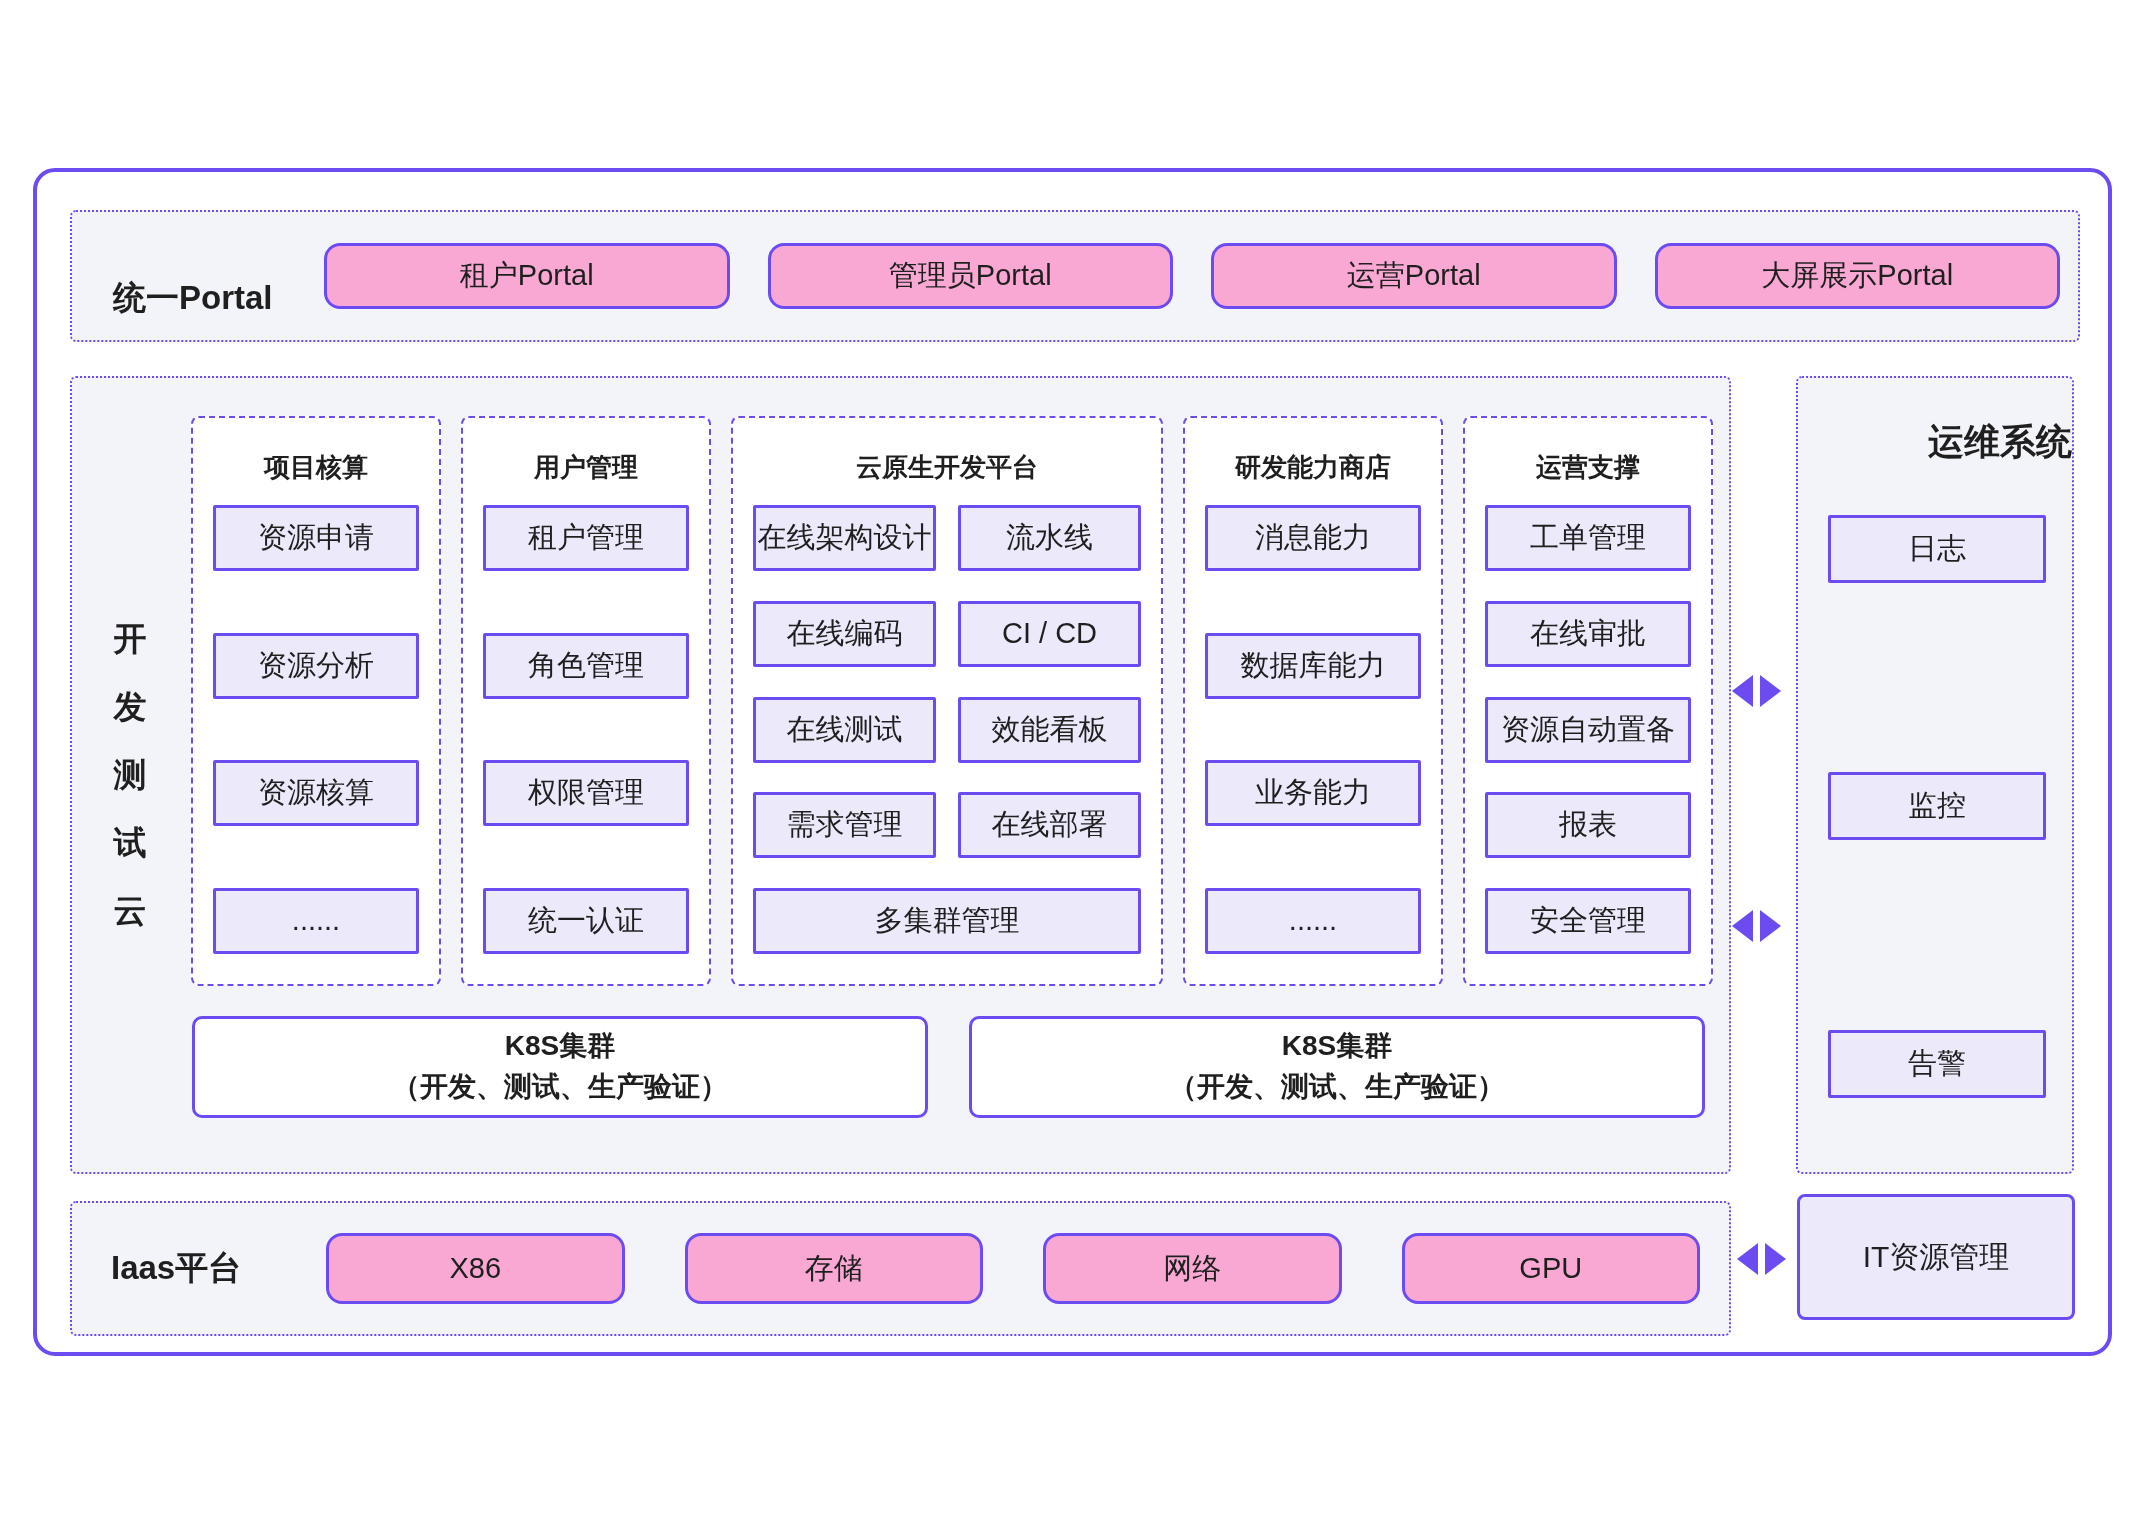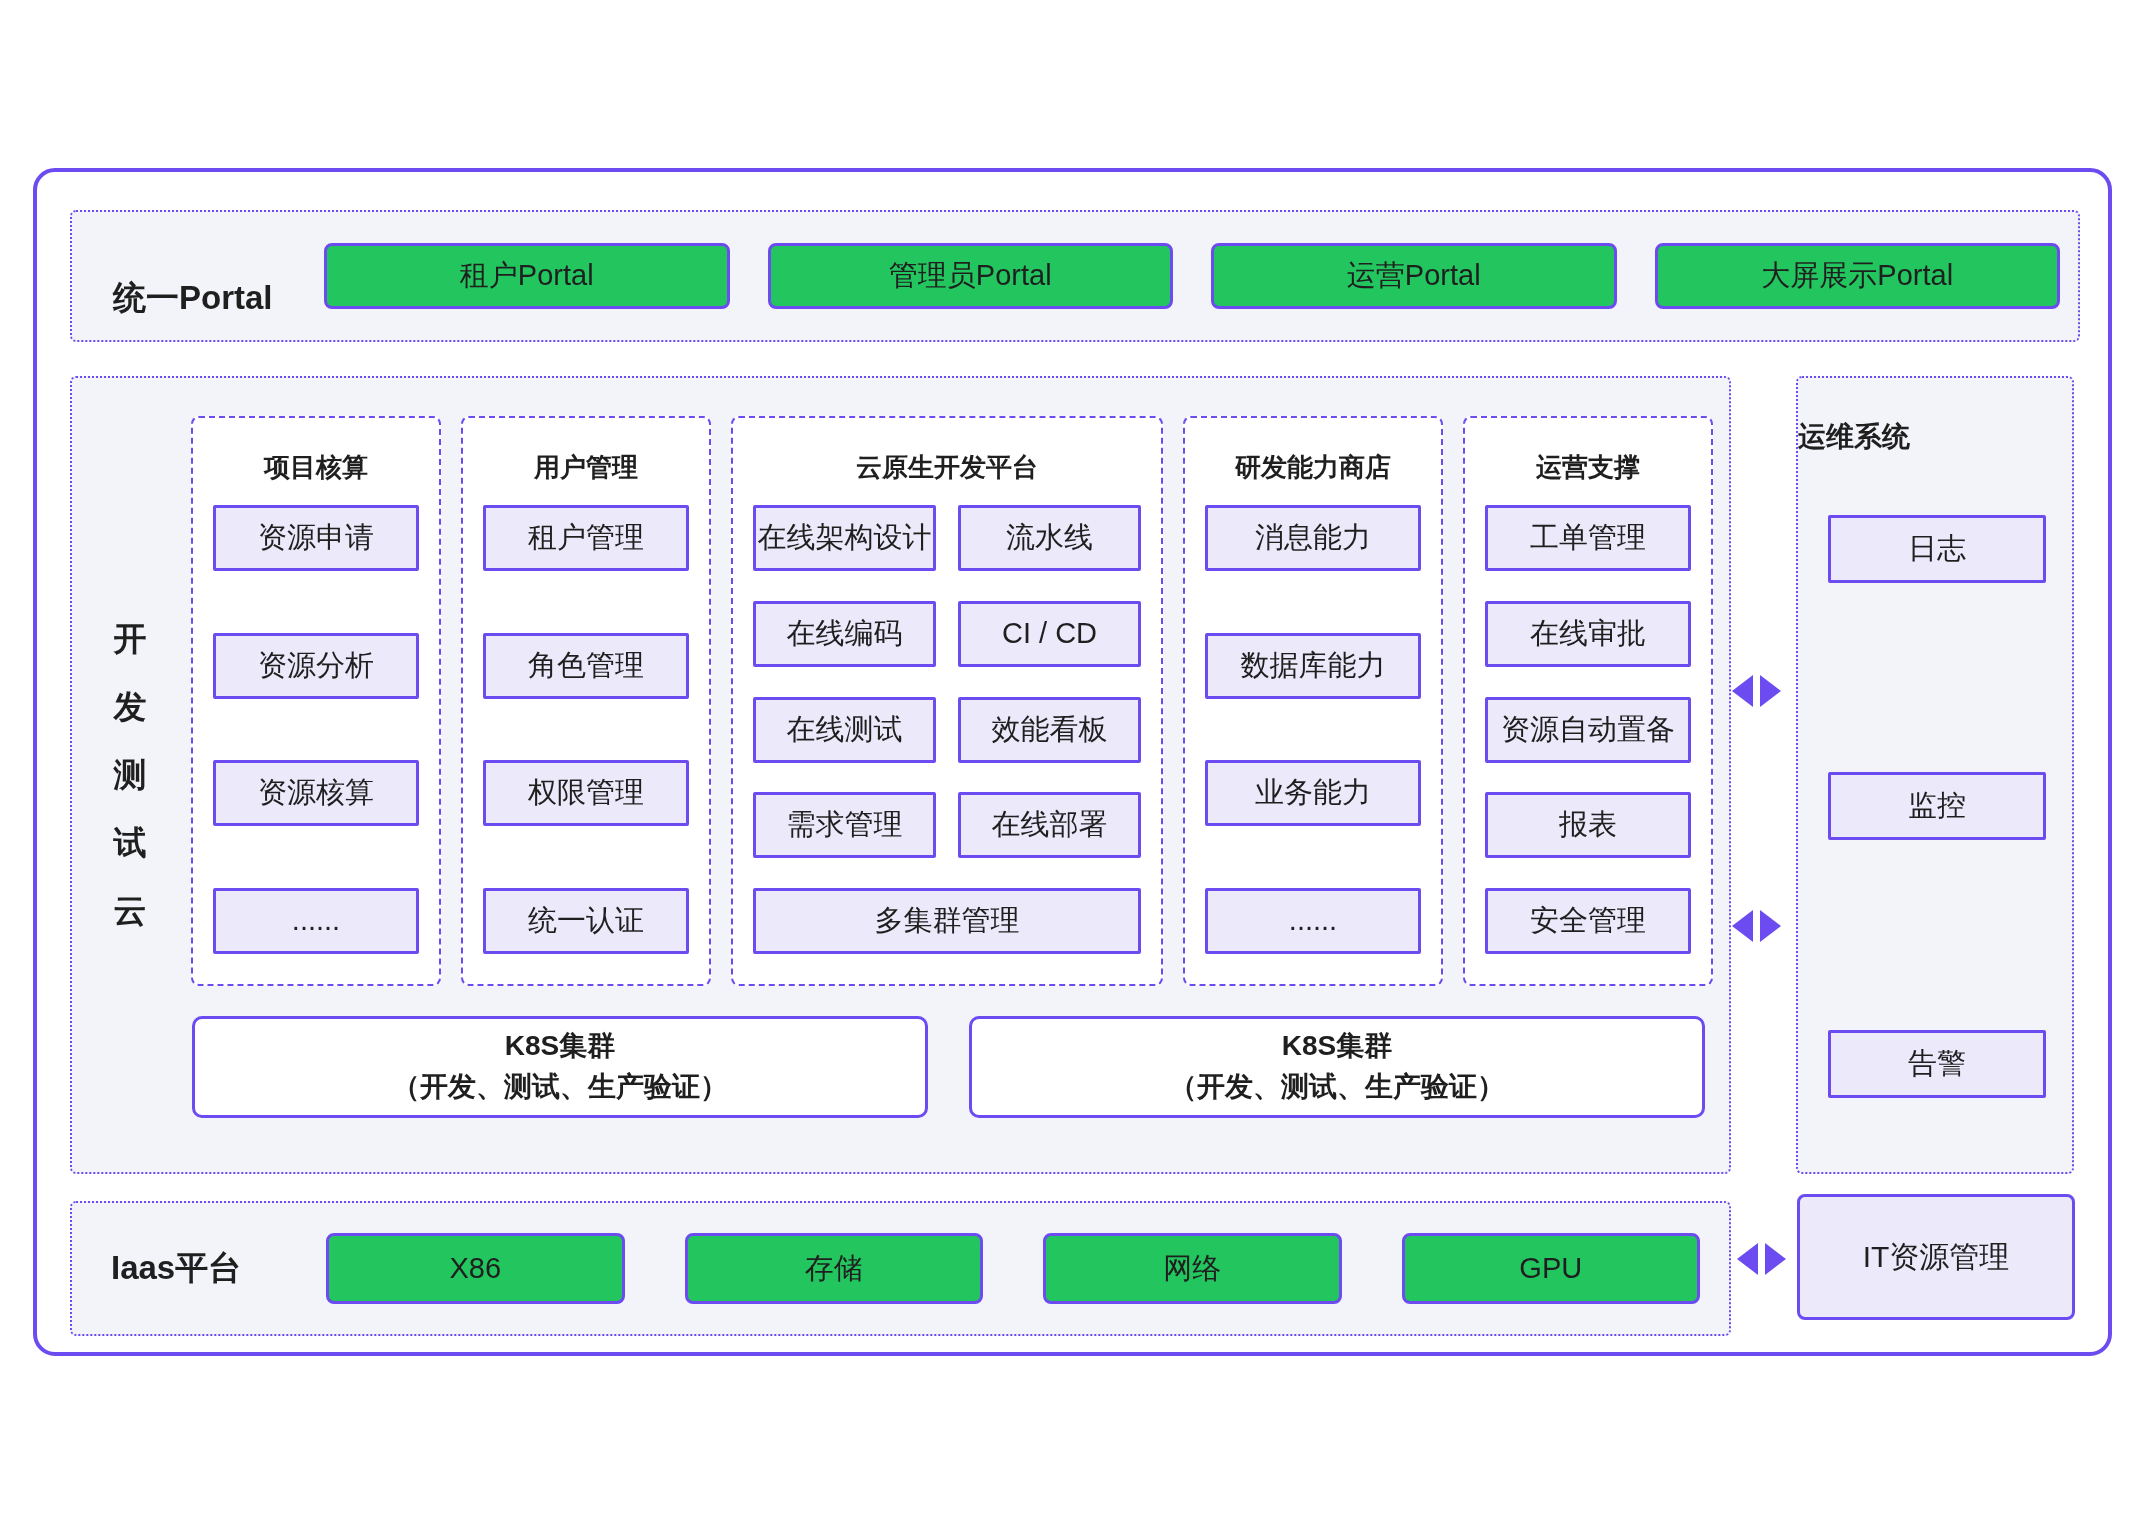--- a/index.html
+++ b/index.html
@@ -23,22 +23,22 @@
   }
 
   
   .portal {
     position: absolute; left: 33px; top: 38px; width: 2010px; height: 132px;
     display: flex; align-items: center; padding: 0 18px 0 41px;
   }
   .portal-label { width: 211px; flex: none; font-size: 33px; font-weight: 700; margin-top: 44px; }
   .row-items { flex: 1; display: flex; gap: 38px; align-items: center; }
   .wbox {
-    flex: 1; height: 66px; background: #22c55e;
-    border: 3px solid #6C4BF0; border-radius: 8px;
+    flex: 1; height: 66px; background: #f9a8d4;
+    border: 3px solid #6C4BF0; border-radius: 16px;
     display: flex; align-items: center; justify-content: center;
     font-size: 29px; white-space: nowrap;
   }
 
   
   .mid { position: absolute; left: 33px; top: 204px; width: 2010px; height: 798px; }
   .devcloud { position: absolute; left: 0; top: 0; width: 1661px; height: 798px; }
   .side-label {
     position: absolute; left: 39px; top: 50%; transform: translateY(-50%);
     width: 38px; font-size: 33px; font-weight: 700; line-height: 68px;
@@ -63,21 +63,21 @@
 
   .k8s-row { position: absolute; left: 120px; top: 638px; width: 1513px; display: flex; gap: 41px; }
   .k8s {
     flex: 1; height: 102px; background: #ffffff;
     border: 3px solid #6C4BF0; border-radius: 10px;
     display: flex; flex-direction: column; align-items: center; justify-content: center;
     font-size: 28px; font-weight: 700; line-height: 1.45;
   }
 
   .ops { position: absolute; left: 1726px; top: 0; width: 278px; height: 798px; }
-  .ops-title { font-size: 28px; font-weight: 700; text-align: left; margin-top: 40px; }
+  .ops-title { font-size: 36px; font-weight: 700; text-align: right; margin-top: 40px; }
   .ops-box { position: absolute; left: 30px; width: 218px; height: 68px; }
   .ob1 { top: 137px; } .ob2 { top: 394px; } .ob3 { top: 652px; }
 
   
   .iaas {
     position: absolute; left: 33px; top: 1029px; width: 1661px; height: 135px;
     display: flex; align-items: center; padding: 0 29px 0 39px;
   }
   .iaas-label { width: 215px; flex: none; font-size: 33px; font-weight: 700; }
   .iaas-items { flex: 1; display: flex; gap: 60px; align-items: center; }

